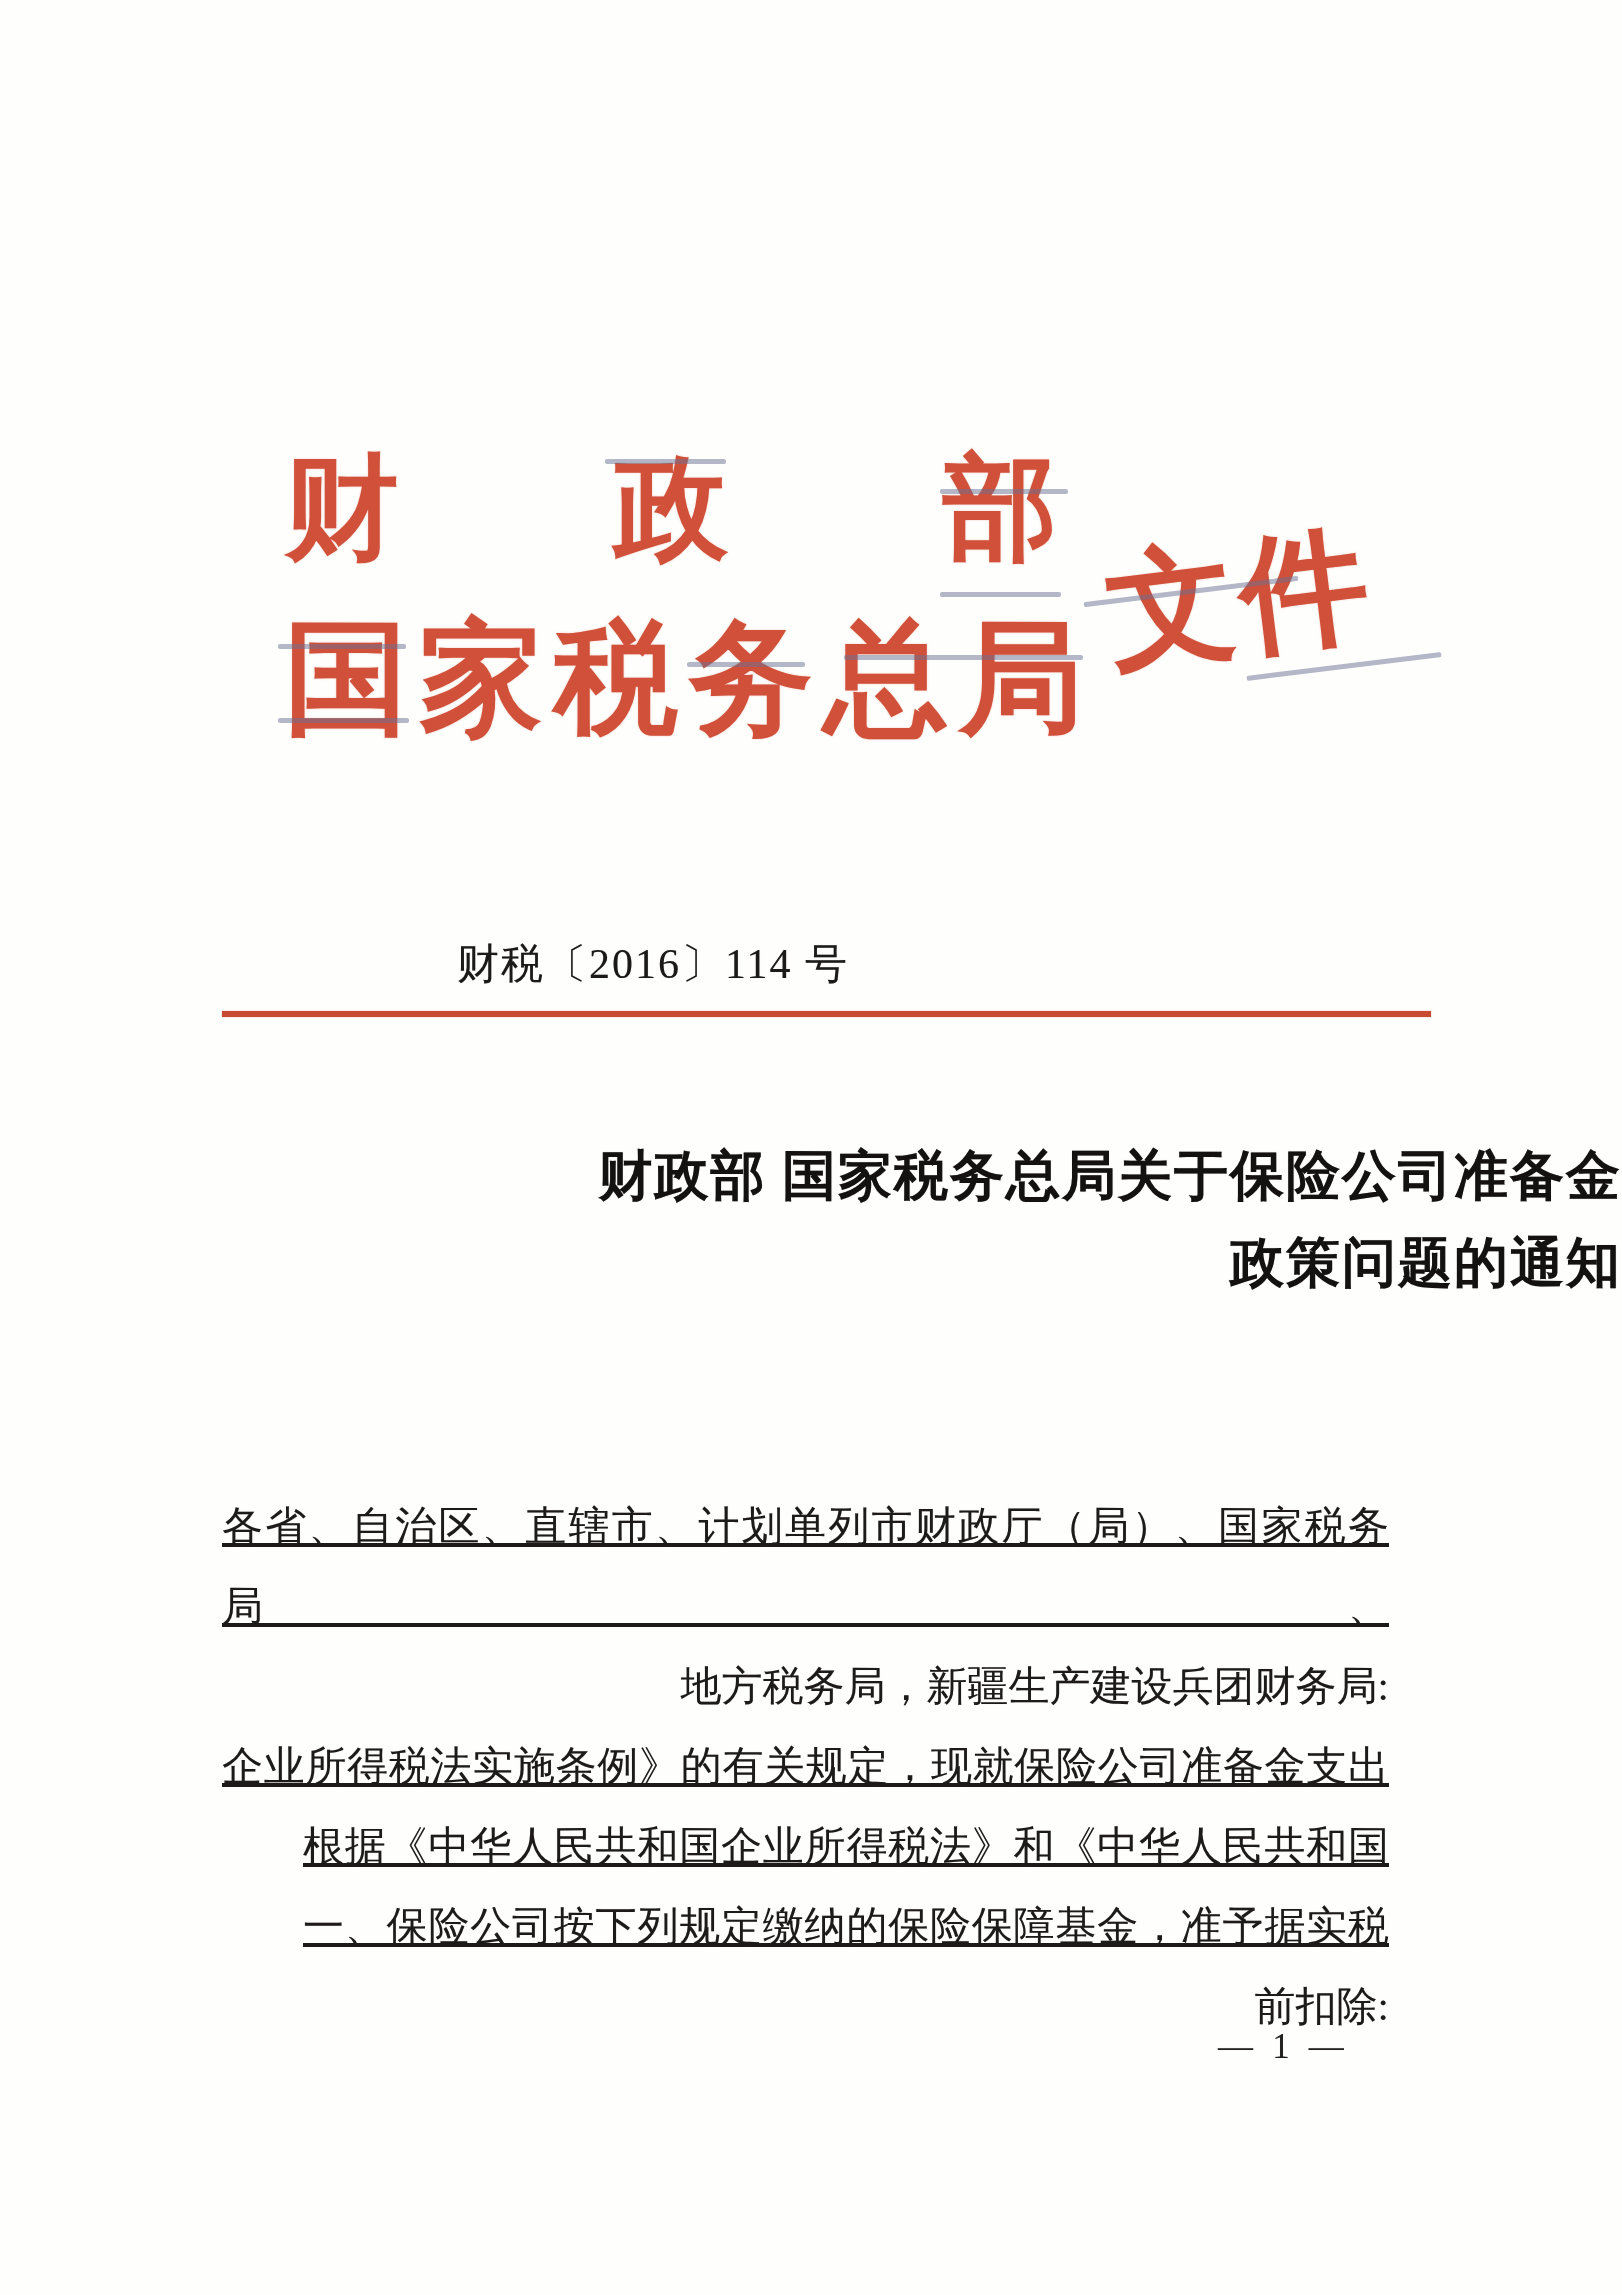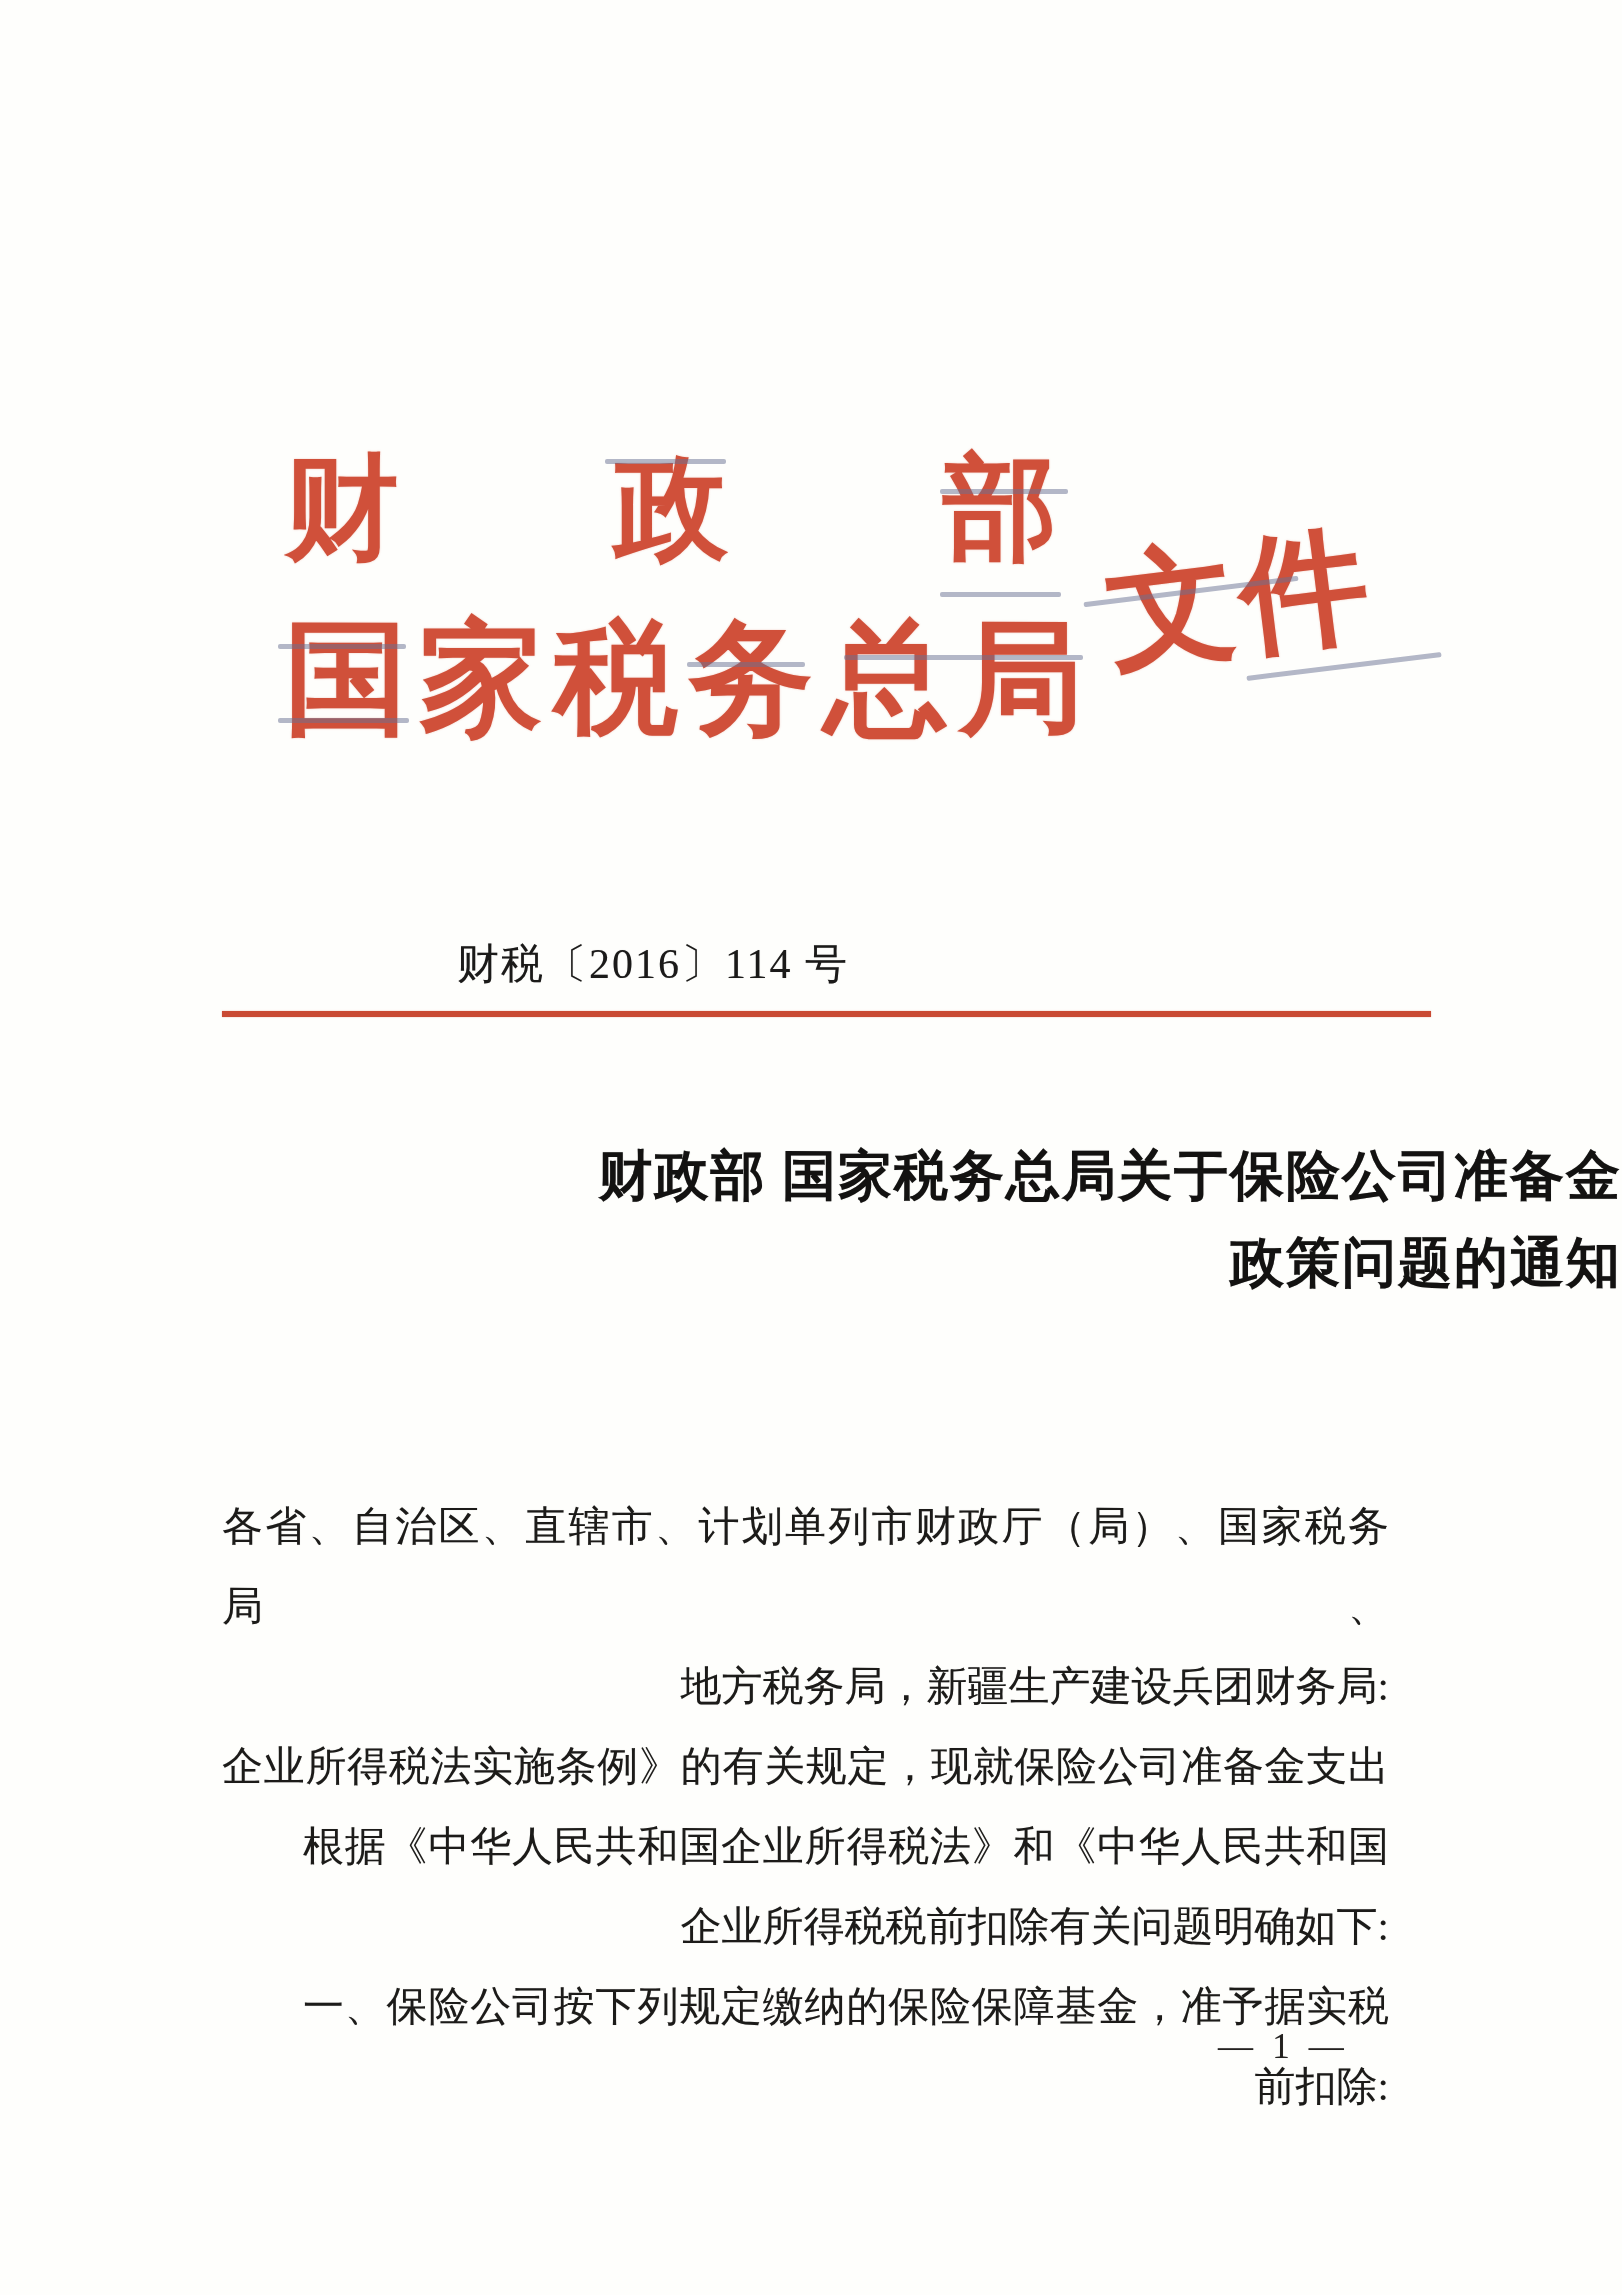--- a/index.html
+++ b/index.html
@@ -74,20 +74,21 @@
     font-size:41px;line-height:80px;
     color:#1c1b19;
     text-shadow:0 0 0.7px rgba(0,0,0,.3);
   }
   .body-line{white-space:nowrap;text-align:right;}
   .body-line.fill{
     white-space:normal;
     text-align:justify;
     text-align-last:justify;
     text-justify:inter-character;
+    text-decoration:underline;
   }
   .body-line.indent{text-indent:81px;}
   
   .page-num{
     position:absolute;left:1218px;top:2027px;
     font-size:35px;letter-spacing:5.2px;
     color:#23211f;
     text-shadow:0 0 0.7px rgba(0,0,0,.3);
   }
 </style>
@@ -130,21 +131,20 @@
   <div class="title">
     <div>财政部 国家税务总局关于保险公司准备金</div>
     <div>政策问题的通知</div>
   </div>
 
   <div class="body-block">
     <div class="body-line fill">各省、自治区、直辖市、计划单列市财政厅（局）、国家税务局、</div>
     <div class="body-line">地方税务局，新疆生产建设兵团财务局:</div>
     <div class="body-line fill">企业所得税法实施条例》的有关规定，现就保险公司准备金支出</div>
     <div class="body-line fill indent">根据《中华人民共和国企业所得税法》和《中华人民共和国</div>
-    <div class="body-line">企业所得税税前扣除有关问题明确如下:</div>
     <div class="body-line fill indent">一、保险公司按下列规定缴纳的保险保障基金，准予据实税</div>
     <div class="body-line">前扣除:</div>
   </div>
 
   <div class="page-num">— 1 —</div>
 
 </div>
 
 
 </body></html>

